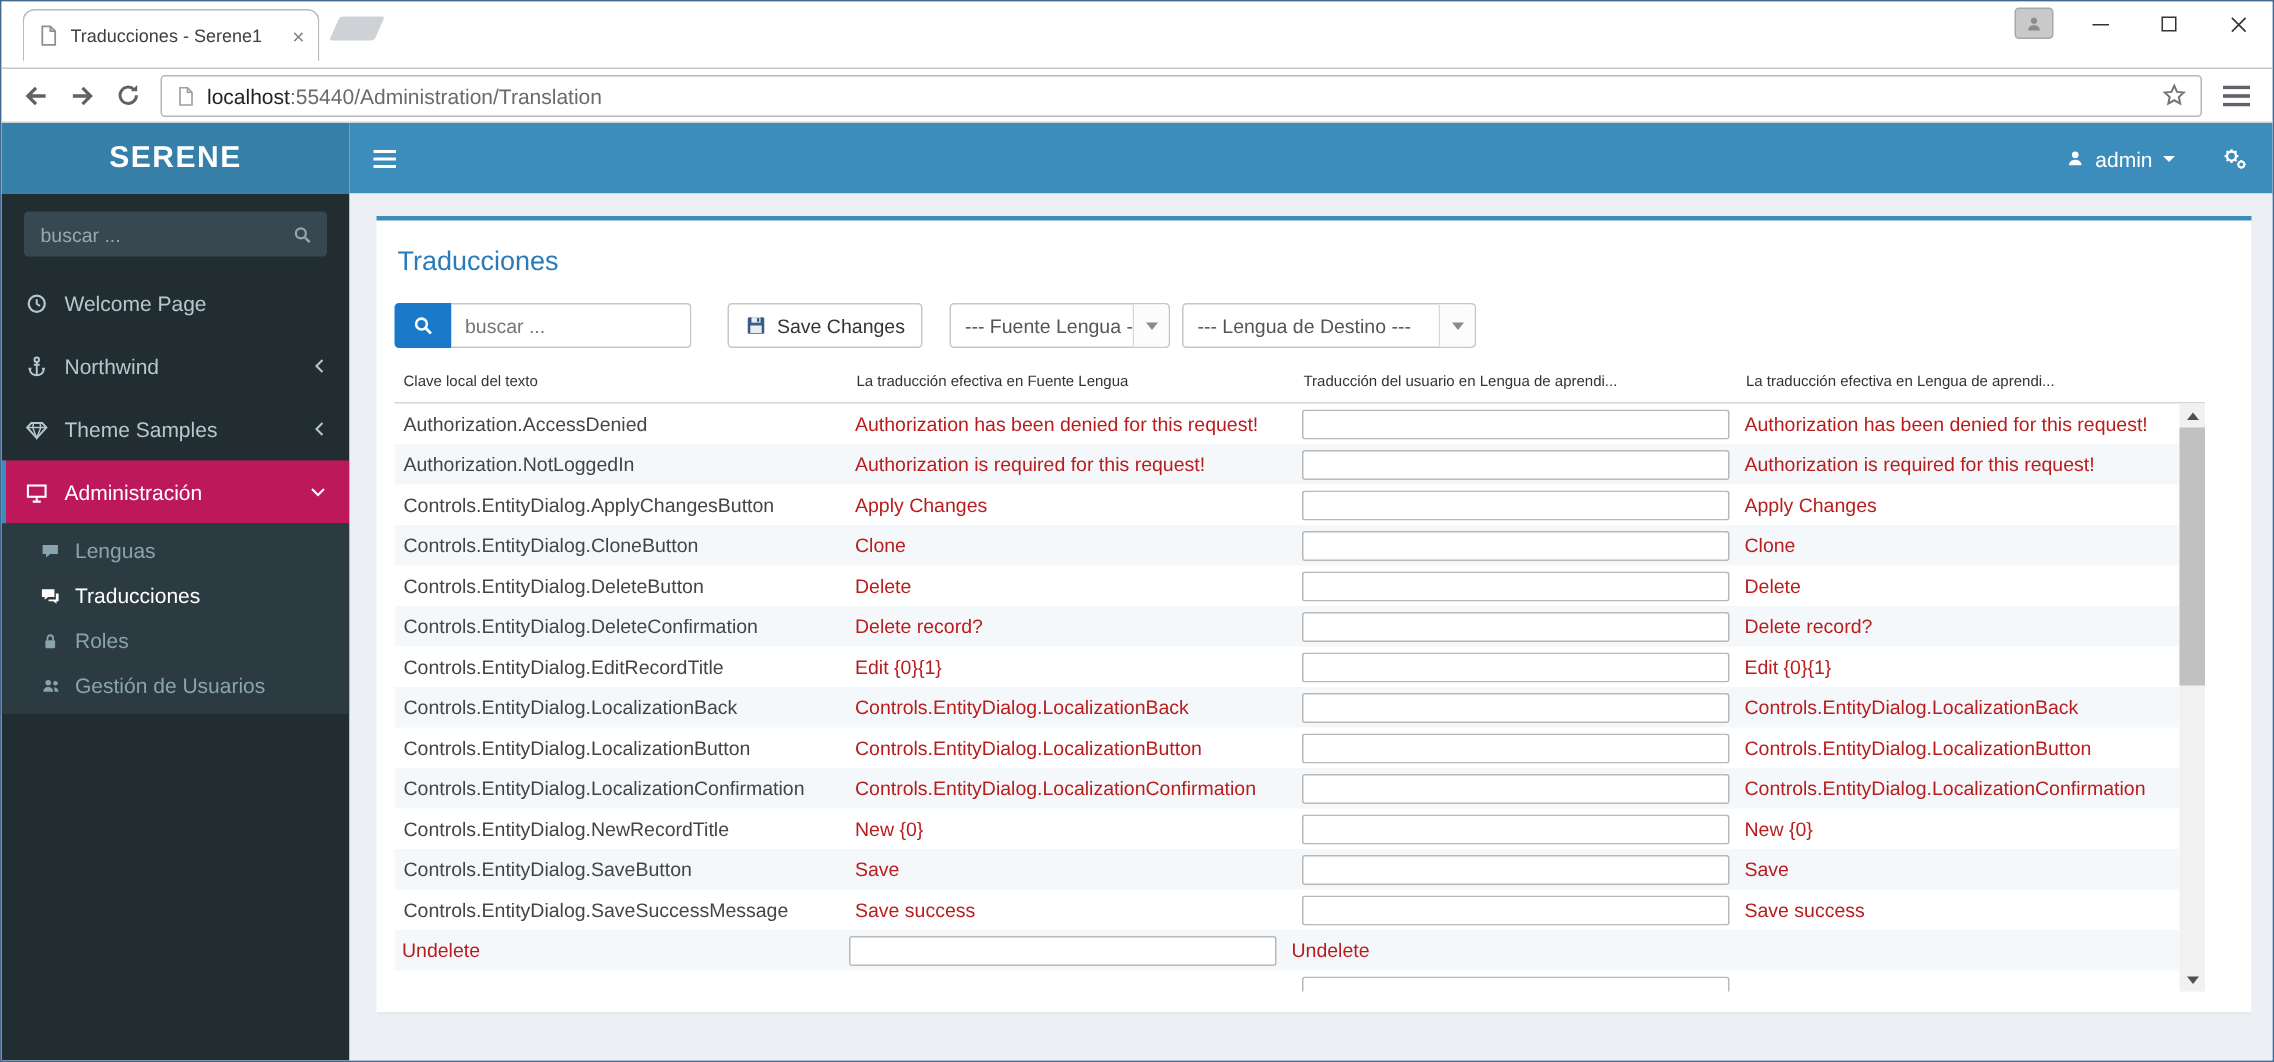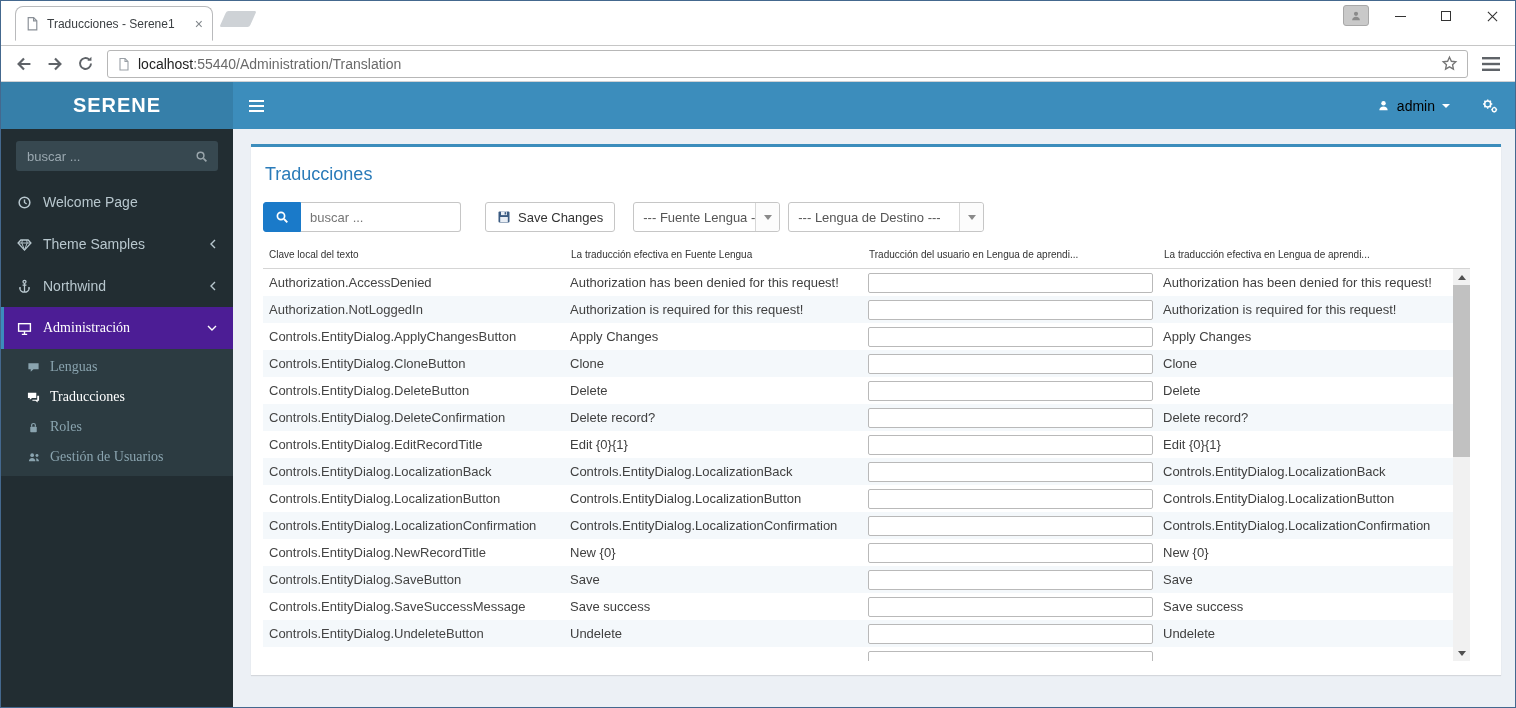--- a/index.html
+++ b/index.html
@@ -25,42 +25,42 @@
   .omnibox { flex: 1; height: 28px; border: 1px solid #b7b7b7; border-radius: 3px; display: flex; align-items: center; padding: 0 9px; gap: 7px; margin: 0 5px; min-width: 0; }
   .url { font-size: 14px; color: #6a6a6a; white-space: nowrap; overflow: hidden; }
   .url .host { color: #222; }
   .star-wrap { margin-left: auto; display: flex; align-items: center; }
   .menu-btn { width: 32px; height: 29px; display: flex; align-items: center; justify-content: center; flex: none; }
 
   
   .app { flex: 1; display: flex; flex-direction: column; min-height: 0; }
   .navbar { height: 47px; display: flex; flex: none; }
   .brand { width: 232px; background: #367fa9; color: #fff; font-size: 20px; font-weight: bold; letter-spacing: 1px; display: flex; align-items: center; justify-content: center; flex: none; }
-  .navbar-main { flex: 1; background: #3c8dbc; display: flex; align-items: center; color: #000000; min-width: 0; }
+  .navbar-main { flex: 1; background: #3c8dbc; display: flex; align-items: center; color: #ffffff; min-width: 0; }
   .hamburger-btn { width: 46px; height: 47px; display: flex; align-items: center; justify-content: center; flex: none; }
   .ham-bars { display: flex; flex-direction: column; gap: 3px; }
   .ham-bars i { display: block; width: 15px; height: 2px; background: #fff; }
   .nav-right { margin-left: auto; display: flex; align-items: center; height: 100%; }
   .user-menu { display: flex; align-items: center; gap: 7px; padding: 0 14px; font-size: 14px; height: 100%; }
   .caret-white { width: 0; height: 0; border-left: 4px solid transparent; border-right: 4px solid transparent; border-top: 4px solid #fff; }
   .gears-btn { padding: 0 16px; height: 100%; display: flex; align-items: center; }
 
   
   .app-body { flex: 1; display: flex; min-height: 0; }
   .sidebar { width: 232px; background: #222d32; flex: none; color: #b8c7ce; overflow: hidden; }
   .sidebar-search { margin: 12px 15px 10px 15px; height: 30px; background: #374850; border-radius: 3px; display: flex; overflow: hidden; }
   .sidebar-search input { flex: 1; background: transparent; border: none; outline: none; color: #ccc; font-size: 13px; padding: 0 11px; font-family: inherit; min-width: 0; }
   .sidebar-search input::placeholder { color: #9aa8b0; }
   .sidebar-search .sbtn { width: 34px; display: flex; align-items: center; justify-content: center; color: #99a5ab; flex: none; }
   .menu-item { display: flex; align-items: center; gap: 10px; padding: 13px 15px 13px 12px; font-size: 14px; color: #b8c7ce; border-left: 3px solid transparent; }
   .menu-item .mi-icon { width: 17px; display: flex; justify-content: center; flex: none; }
   .menu-item .chev { margin-left: auto; display: flex; align-items: center; }
-  .menu-item.active { background: #4c1d95; color: #fff; border-left-color: #3c8dbc; font-family: Liberation Serif, serif; }
+  .menu-item.active { background: #be185d; color: #fff; border-left-color: #3c8dbc; }
   .submenu { background: #2c3b41; padding: 3px 0 4px 0; }
-  .submenu-item { display: flex; align-items: center; gap: 9px; padding: 7px 15px 7px 25px; font-size: 14px; color: #8aa4af; font-family: Liberation Serif, serif; }
+  .submenu-item { display: flex; align-items: center; gap: 9px; padding: 7px 15px 7px 25px; font-size: 14px; color: #8aa4af; }
   .submenu-item .mi-icon { width: 15px; display: flex; justify-content: center; flex: none; }
   .submenu-item.active { color: #fff; }
 
   
   .content-col { flex: 1; display: flex; flex-direction: column; min-width: 0; background: #ecf0f5; }
   .content { flex: 1; overflow: hidden; padding: 15px 14px 0 18px; }
   .panel { background: #fff; border-top: 3px solid #3c8dbc; box-shadow: 0 1px 1px rgba(0,0,0,0.1); padding: 12px 31px 14px 12px; }
   .page-title { color: #2a7bb9; font-size: 18px; font-weight: normal; margin: 5px 0 17px 2px; }
 
   .grid-toolbar { display: flex; align-items: center; margin-bottom: 15px; }
@@ -80,21 +80,21 @@
   .c1 { width: 302px; flex: none; }
   .c2 { width: 298px; flex: none; }
   .c3 { width: 295px; flex: none; }
   .c4 { flex: 1; min-width: 0; }
   .grid-body-wrap { display: flex; }
   .grid-body { flex: 1; height: 392px; overflow: hidden; min-width: 0; }
   .grid-row { display: flex; align-items: center; height: 27px; }
   .grid-row.odd { background: #f4f8fb; }
   .cell { padding: 0 5px; font-size: 13px; white-space: nowrap; overflow: hidden; }
   .cell.c1 { color: #444; padding-left: 6px; }
-  .cell-link { color: #404040; text-decoration: none; }
+  .cell-link { color: #b91c1c; text-decoration: none; }
   .cell-input { width: 100%; height: 20px; border: 1px solid #b9b9b9; border-radius: 2px; padding: 0 5px; font-size: 12px; font-family: inherit; color: #333; }
 
   .scrollbar { width: 17px; height: 392px; background: #f1f1f1; flex: none; display: flex; flex-direction: column; align-items: center; }
   .sb-btn { height: 16px; width: 17px; display: flex; align-items: center; justify-content: center; flex: none; }
   .tri-up { width: 0; height: 0; border-left: 4px solid transparent; border-right: 4px solid transparent; border-bottom: 5px solid #505050; }
   .tri-down { width: 0; height: 0; border-left: 4px solid transparent; border-right: 4px solid transparent; border-top: 5px solid #505050; }
   .sb-thumb { width: 17px; height: 172px; background: #c1c1c1; flex: none; }
   .sb-rest { flex: 1; }
 
   .footer { flex: none; height: 28px; background: #fff; border-top: 1px solid #d2d6de; display: flex; align-items: center; justify-content: space-between; padding: 0 16px; font-size: 13px; color: #444; }
@@ -239,42 +239,42 @@
                 <circle cx="7" cy="7" r="5" fill="none" stroke="currentColor" stroke-width="1.4"></circle>
                 <path d="M7 4.2V7l2 1.4" fill="none" stroke="currentColor" stroke-width="1.3"></path>
               </svg>
           </span>
           <span>Welcome Page</span>
         </div>
 
         <div class="menu-item">
           <span class="mi-icon">
             <svg width="15" height="15" viewBox="0 0 14 14">
-                <path d="M3.6 2.8h6.8L13 5.6 7 12.2 1 5.6z" fill="none" stroke="currentColor" stroke-width="1.2"></path>
-                <path d="M1 5.6h12M5 2.8L4.5 5.6 7 12.2 9.5 5.6 9 2.8" fill="none" stroke="currentColor" stroke-width="0.9"></path>
-              </svg>
-          </span>
-          <span>Theme Samples</span>
-          <span class="chev">
-            <svg width="10" height="12" viewBox="0 0 10 12">
-                <path d="M7 2L3 6l4 4" fill="none" stroke="currentColor" stroke-width="1.4"></path>
-              </svg>
-          </span>
-        </div>
-
-        <div class="menu-item">
-          <span class="mi-icon">
-            <svg width="15" height="15" viewBox="0 0 14 14">
                 <g fill="none" stroke="currentColor" stroke-width="1.2">
                   <circle cx="7" cy="2.6" r="1.4"></circle>
                   <path d="M7 4v8.3M5.2 5.8h3.6M2.6 8.2c0 2.9 2.4 4.1 4.4 4.1s4.4-1.2 4.4-4.1M1.9 8.2h1.8M10.3 8.2h1.8"></path>
                 </g>
               </svg>
           </span>
           <span>Northwind</span>
+          <span class="chev">
+            <svg width="10" height="12" viewBox="0 0 10 12">
+                <path d="M7 2L3 6l4 4" fill="none" stroke="currentColor" stroke-width="1.4"></path>
+              </svg>
+          </span>
+        </div>
+
+        <div class="menu-item">
+          <span class="mi-icon">
+            <svg width="15" height="15" viewBox="0 0 14 14">
+                <path d="M3.6 2.8h6.8L13 5.6 7 12.2 1 5.6z" fill="none" stroke="currentColor" stroke-width="1.2"></path>
+                <path d="M1 5.6h12M5 2.8L4.5 5.6 7 12.2 9.5 5.6 9 2.8" fill="none" stroke="currentColor" stroke-width="0.9"></path>
+              </svg>
+          </span>
+          <span>Theme Samples</span>
           <span class="chev">
             <svg width="10" height="12" viewBox="0 0 10 12">
                 <path d="M7 2L3 6l4 4" fill="none" stroke="currentColor" stroke-width="1.4"></path>
               </svg>
           </span>
         </div>
 
         <div class="menu-item active">
           <span class="mi-icon">
             <svg width="15" height="15" viewBox="0 0 14 14">
@@ -467,21 +467,20 @@
   </div>
 
   <div class="grid-row">
     <div class="cell c1">Controls.EntityDialog.SaveSuccessMessage</div>
     <div class="cell c2"><a href="#" class="cell-link">Save success</a></div>
     <div class="cell c3"><input type="text" class="cell-input" style=""></div>
     <div class="cell c4"><a href="#" class="cell-link">Save success</a></div>
   </div>
 
   <div class="grid-row odd">
-    <div class="cell c1">Controls.EntityDialog.UndeleteButton</div>
     <div class="cell c2"><a href="#" class="cell-link">Undelete</a></div>
     <div class="cell c3"><input type="text" class="cell-input" style=""></div>
     <div class="cell c4"><a href="#" class="cell-link">Undelete</a></div>
   </div>
 
   <div class="grid-row">
     <div class="cell c1"></div>
     <div class="cell c2"><a href="#" class="cell-link"></a></div>
     <div class="cell c3"><input type="text" class="cell-input" style=""></div>
     <div class="cell c4"><a href="#" class="cell-link"></a></div>

